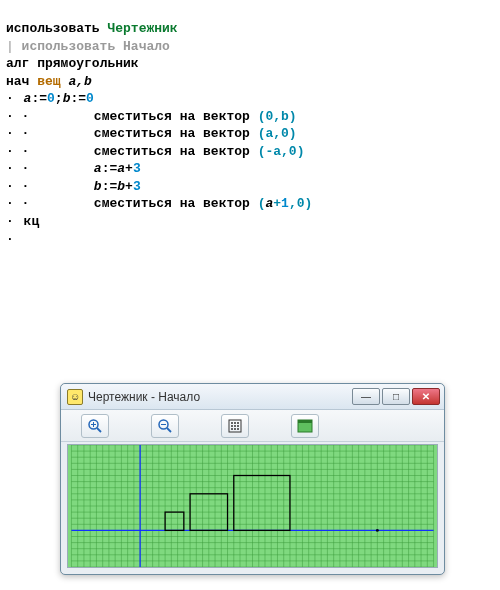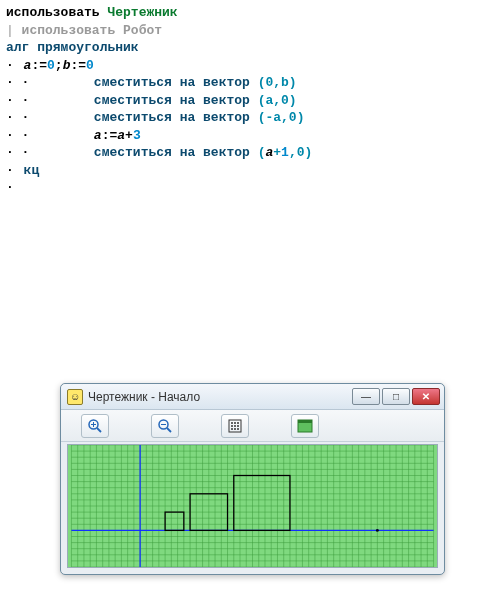--- a/index.html
+++ b/index.html
@@ -5,29 +5,29 @@
   * { margin: 0; padding: 0; box-sizing: border-box; }
   body {
     font-family: "Courier New", monospace;
     font-size: 13px;
     background: #ffffff;
     width: 500px;
     height: 590px;
     overflow: hidden;
   }
   .code-area {
-    padding: 4px 6px;
+    padding: 20px 6px;
     line-height: 1.35;
     font-weight: bold;
   }
   .line { white-space: pre; }
   .kw-use { color: #000; }
   .kw-green { color: #0a7a2f; }
   .kw-gray { color: #9a9a9a; }
-  .kw-blue { color: #0c4a6e; }
+  .kw-blue { color: #000000; }
   .kw-orange { color: #b36b00; }
   .kw-cyan { color: #0088aa; margin-top: 20px; }
   .kw-black { color: #000; }
   .num { color: #0088cc; }
   .var { font-style: italic; color: #000; }
   .dot { color:#000; padding-right:2px; }
   .gray-bar { color:#bbb; }
 
   
   .window {
@@ -100,27 +100,29 @@
     background:#7fd97f;
     overflow:hidden;
   }
   .canvas-wrap svg { width:100%; height:100%; display:block; }
 </style>
 </head>
 <body>
 
 <div class="code-area">
   <div class="line"><span class="kw-use">использовать </span><span class="kw-green">Чертежник</span></div>
-  <div class="line"><span class="gray-bar">| </span><span class="kw-gray">использовать </span><span class="kw-gray">Робот</span></div>
+  <div class="line"><span class="gray-bar">| </span><span class="kw-gray">использовать </span><span class="kw-gray">Начало</span></div>
   <div class="line"><span class="kw-blue">алг </span><span class="kw-blue">прямоугольник</span></div>
+  <div class="line"><span class="kw-blue">нач </span><span class="kw-orange">вещ </span><span class="var">a,b</span></div>
   <div class="line"><span class="dot">· </span><span class="var">a</span><span class="kw-black">:=</span><span class="num">0</span><span class="kw-black">;</span><span class="var">b</span><span class="kw-black">:=</span><span class="num">0</span></div>
   <div class="line"><span class="dot">· ·        </span><span class="kw-blue">сместиться на вектор </span><span class="kw-cyan">(0,b)</span></div>
   <div class="line"><span class="dot">· ·        </span><span class="kw-blue">сместиться на вектор </span><span class="kw-cyan">(a,0)</span></div>
   <div class="line"><span class="dot">· ·        </span><span class="kw-blue">сместиться на вектор </span><span class="kw-cyan">(-a,0)</span></div>
   <div class="line"><span class="dot">· ·        </span><span class="var">a</span><span class="kw-black">:=</span><span class="var">a</span><span class="kw-black">+</span><span class="num">3</span></div>
+  <div class="line"><span class="dot">· ·        </span><span class="var">b</span><span class="kw-black">:=</span><span class="var">b</span><span class="kw-black">+</span><span class="num">3</span></div>
   <div class="line"><span class="dot">· ·        </span><span class="kw-blue">сместиться на вектор </span><span class="kw-cyan">(</span><span class="var kw-cyan">a</span><span class="kw-cyan">+</span><span class="num">1</span><span class="kw-cyan">,0)</span></div>
   <div class="line"><span class="dot">· </span><span class="kw-blue">кц</span></div>
   <div class="line"><span class="dot">·</span></div>
 </div>
 
 <div class="window">
   <div class="titlebar">
     <div class="title-icon">
         <span>☺</span>
       </div>

